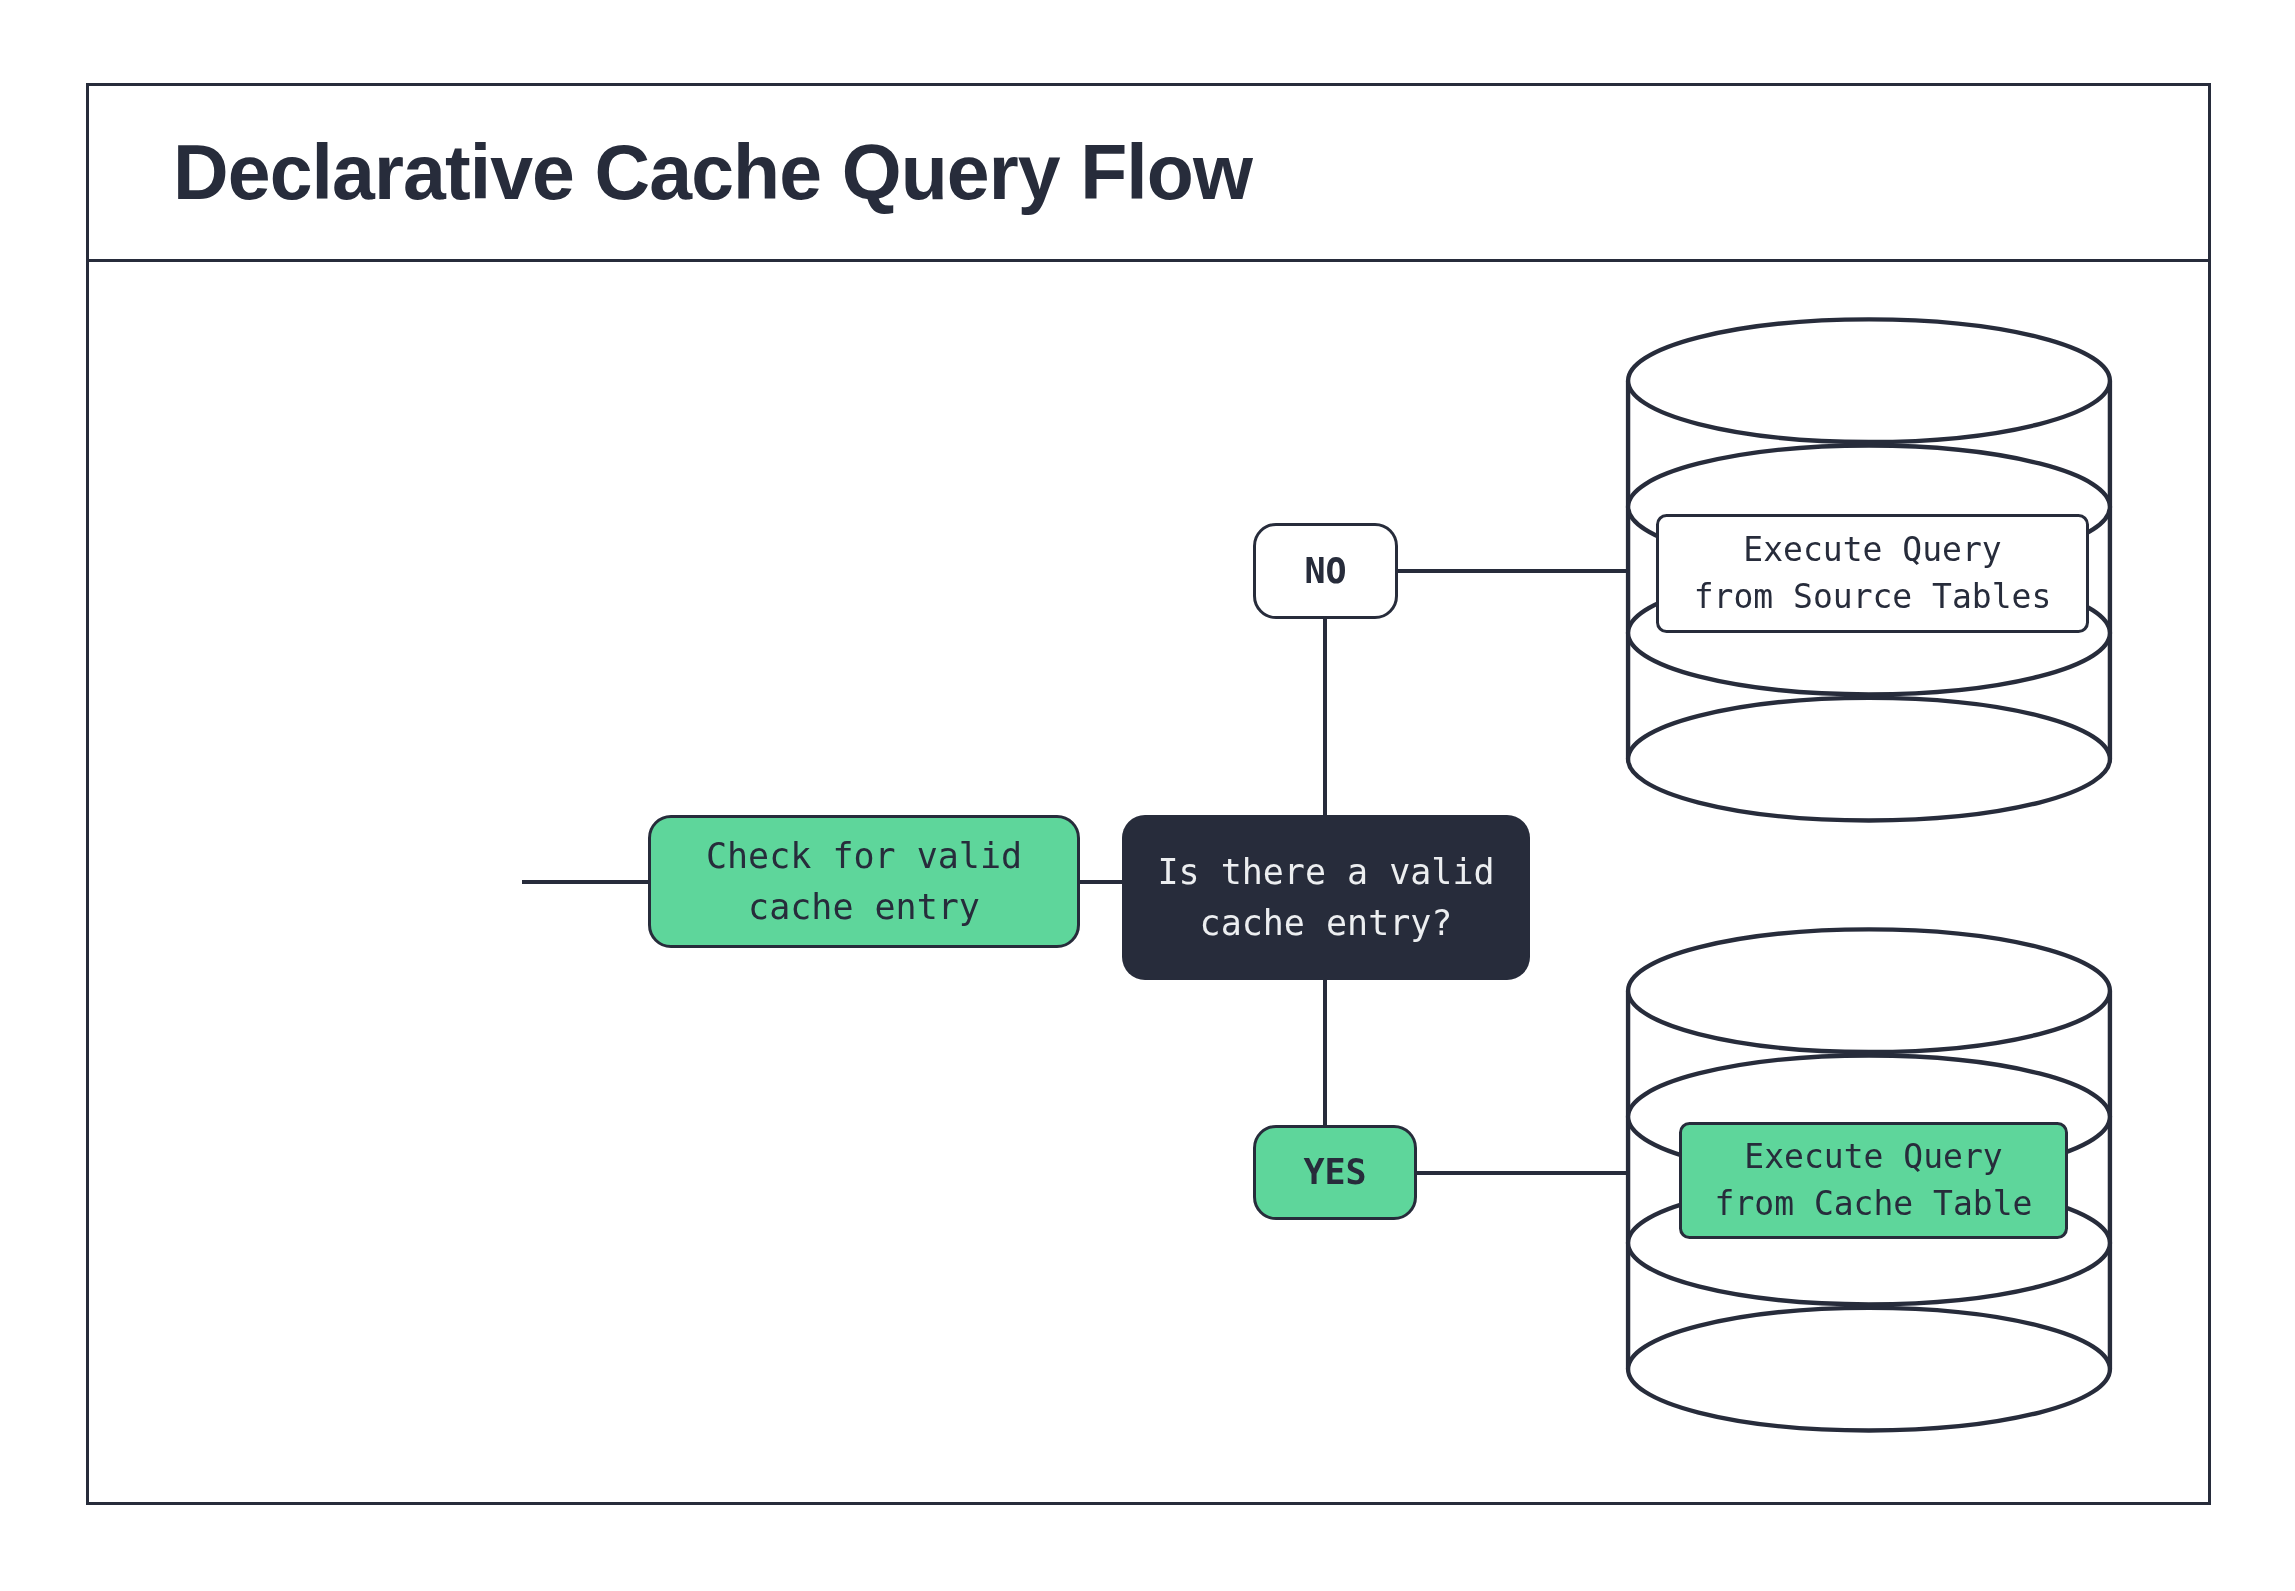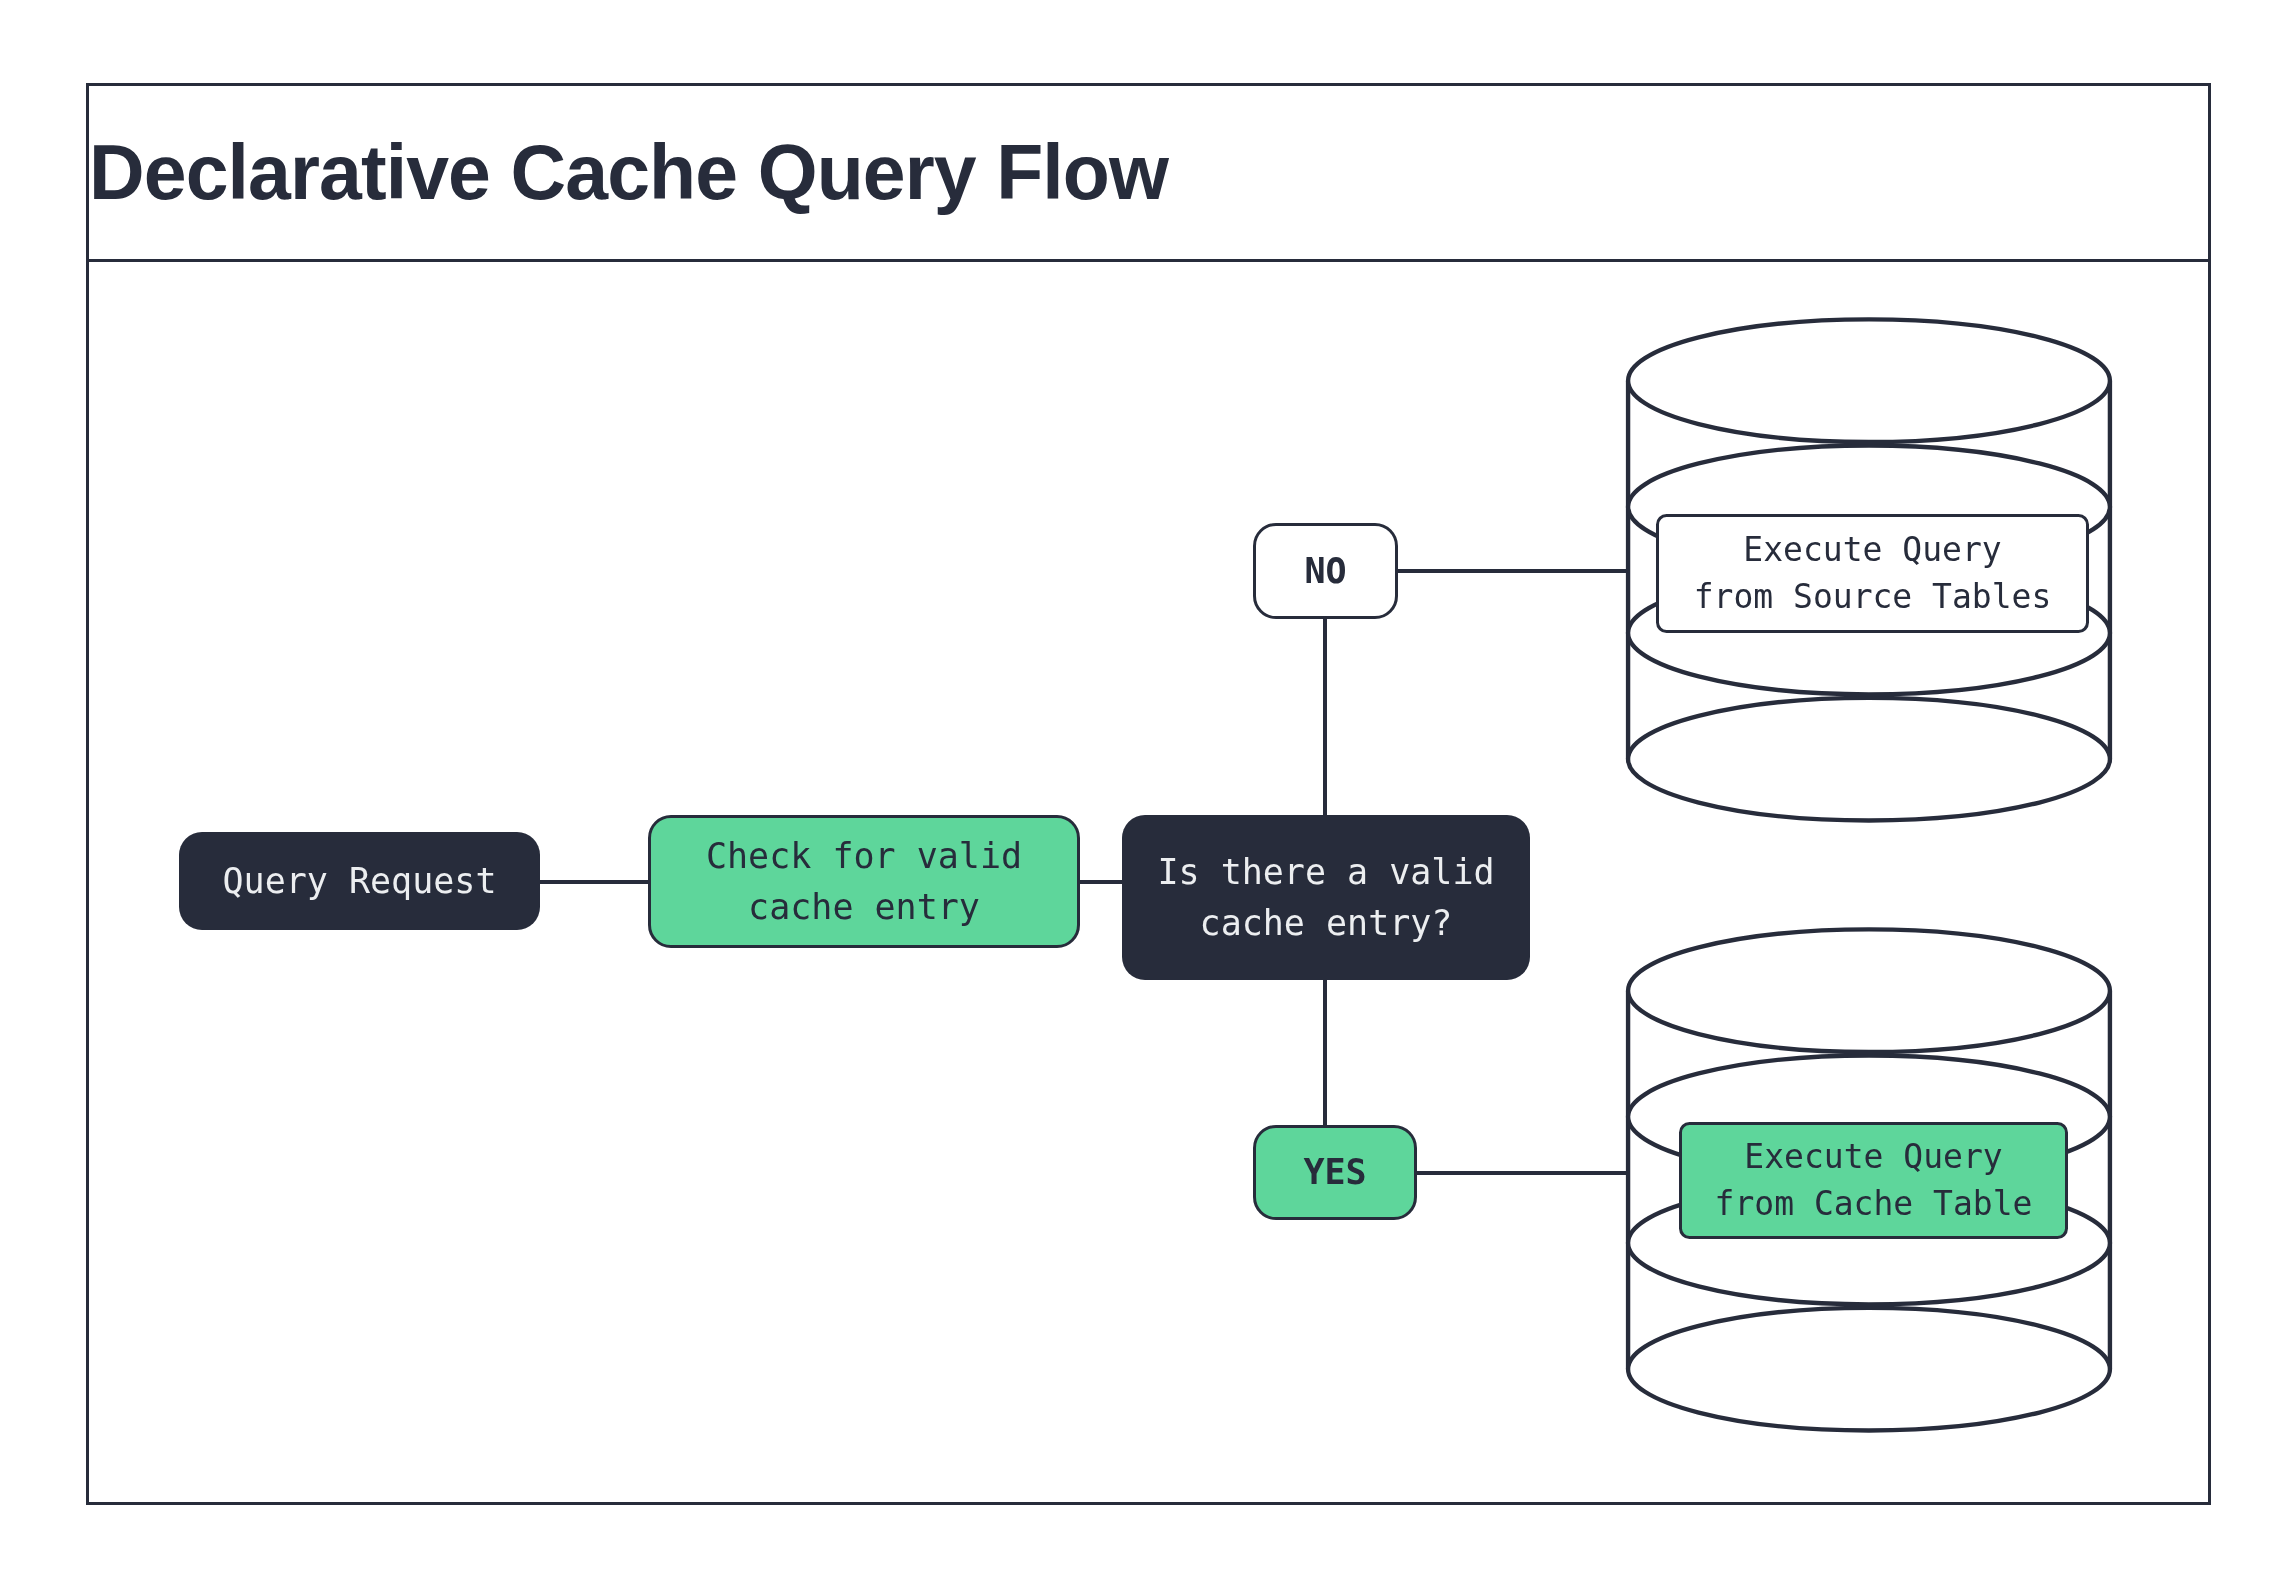--- a/index.html
+++ b/index.html
@@ -20,20 +20,21 @@
     box-sizing:border-box;
     background:#ffffff;
   }
   .header{
     position:absolute;
     left:0; top:0; right:0;
     height:173px;
     border-bottom:3.5px solid #272c3b;
     display:flex;
     align-items:center;
+    padding-left:84px;
     box-sizing:content-box;
   }
   .title{
     font-family:"Liberation Sans","DejaVu Sans",sans-serif;
     font-weight:700;
     font-size:77px;
     color:#272c3b;
     letter-spacing:-0.9px;
     white-space:nowrap;
   }
@@ -109,21 +110,20 @@
     <g fill="#ffffff" stroke="#272c3b" stroke-width="5">
       <line x1="5.5" y1="75" x2="5.5" y2="507"></line>
       <line x1="555.5" y1="75" x2="555.5" y2="507"></line>
       <ellipse cx="280.5" cy="507" rx="275" ry="70"></ellipse>
       <ellipse cx="280.5" cy="363" rx="275" ry="70"></ellipse>
       <ellipse cx="280.5" cy="219" rx="275" ry="70"></ellipse>
       <ellipse cx="280.5" cy="75" rx="275" ry="70"></ellipse>
     </g>
   </svg>
 
-  <div class="node dark n-query">Query Request</div>
 
   <div class="node green n-check">Check for valid
 cache entry</div>
 
   <div class="node dark n-decision">Is there a valid
 cache entry?</div>
 
   <div class="node white bold n-no">NO</div>
 
   <div class="node green bold n-yes">YES</div>

